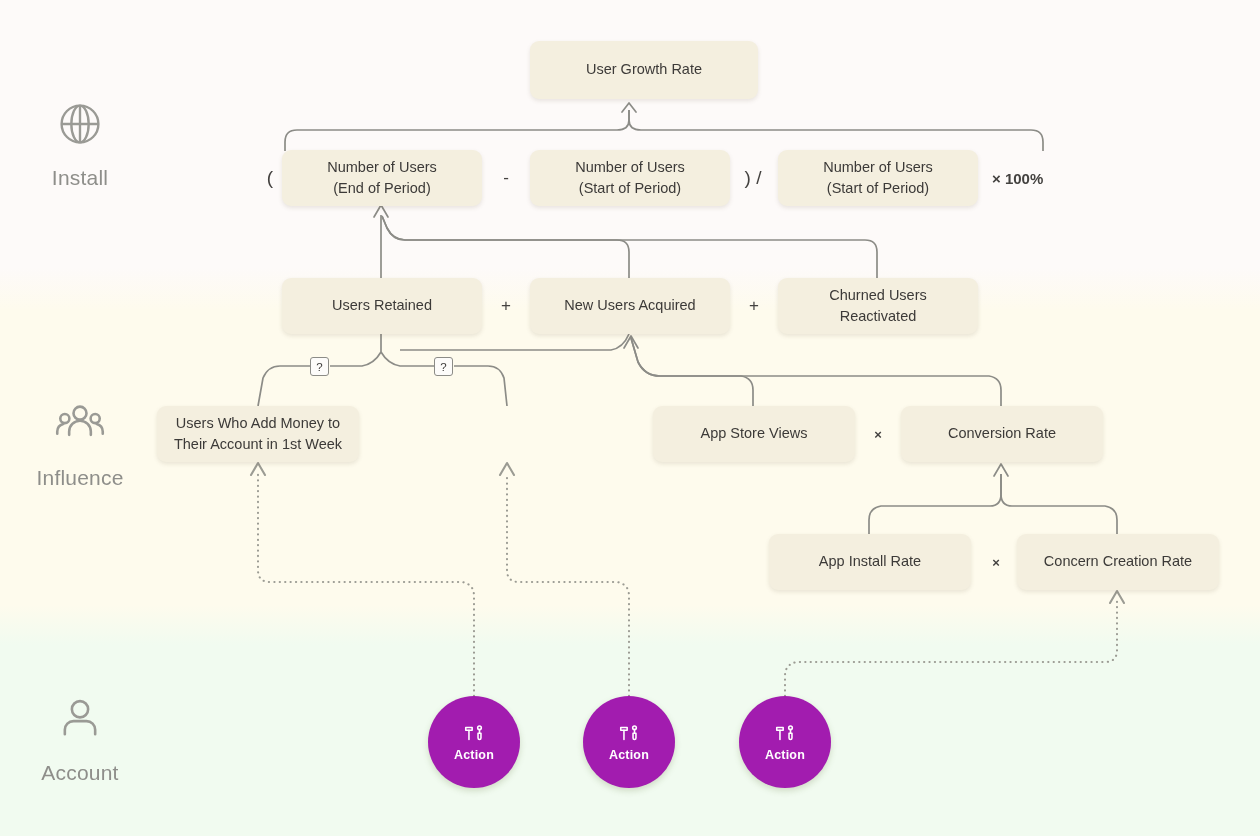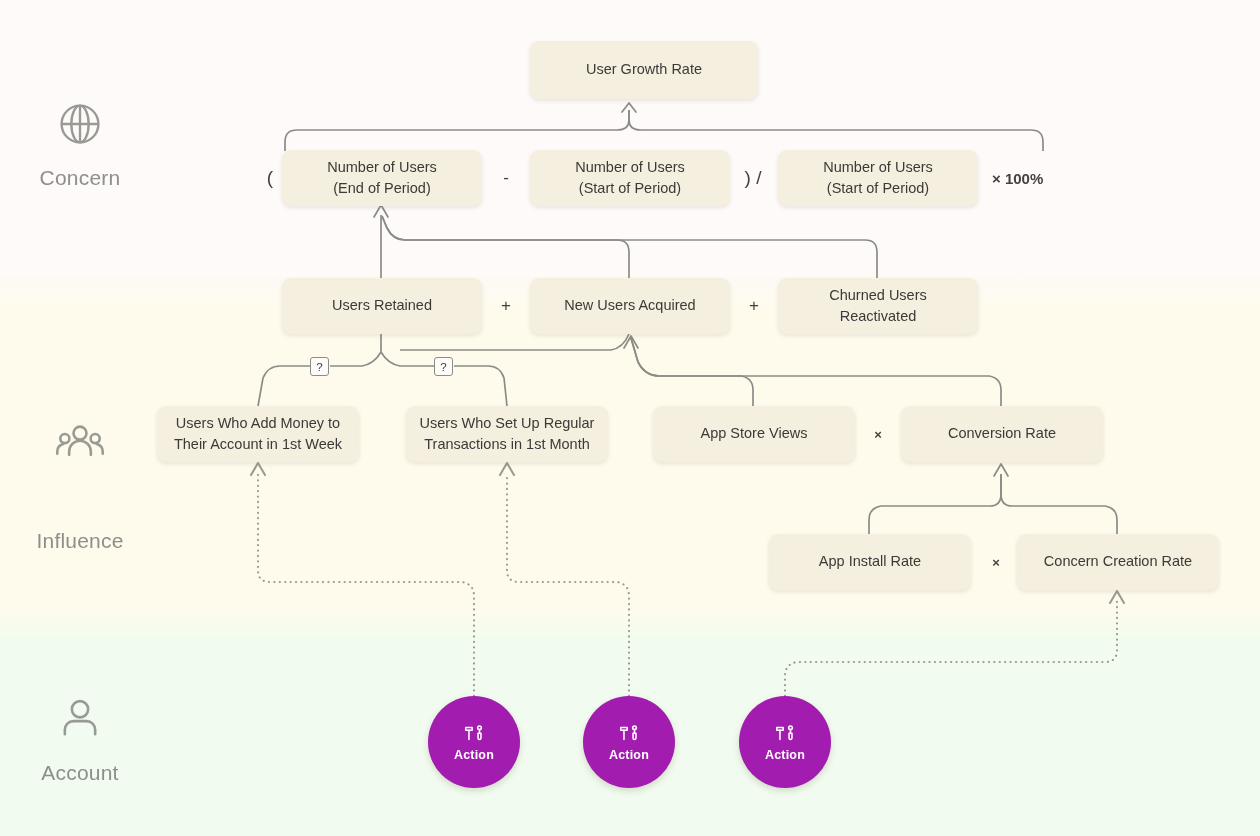--- a/index.html
+++ b/index.html
@@ -21,21 +21,21 @@
   .band-fade-2{position:absolute;left:0;width:1260px;top:605px;height:40px;
     background:linear-gradient(to bottom,#fefbed 0%,#f1fbf0 100%);}
 
   
   .rowlabel{position:absolute;display:flex;flex-direction:column;
     align-items:center;width:160px;left:0;}
   .rowlabel .ic{width:52px;height:52px;color:#9a9a95;}
   .rowlabel .ic svg{display:block;width:52px;height:52px;}
   .rowlabel .tx{margin-top:16px;font-size:21px;color:#8e8e8a;letter-spacing:.2px;}
   #lbl-concern  {top:98px;}
-  #lbl-influence{top:418px;gap:43px;}
+  #lbl-influence{top:398px;}
   #lbl-control  {top:693px;}
 
   
   #wires{position:absolute;left:0;top:0;width:1260px;height:836px;}
   #wires path{fill:none;stroke:#8c8c87;stroke-width:1.7;}
   #wires path.dotted{stroke-dasharray:0.2 5.2;stroke-linecap:round;
     stroke-width:2.1;stroke:#9b9b93;}
   #wires polyline.arrow{fill:none;stroke:#8c8c87;stroke-width:1.7;
     stroke-linecap:round;stroke-linejoin:round;}
   #wires polyline.arrow-d{fill:none;stroke:#9b9b93;stroke-width:2.1;
@@ -125,21 +125,21 @@
     <span class="ic">
       <svg viewBox="0 0 48 48">
           <g fill="none" stroke="currentColor" stroke-width="2.2">
         <circle cx="24" cy="24" r="17"></circle>
             <line x1="7" y1="24" x2="41" y2="24"></line>
         <ellipse cx="24" cy="24" rx="8" ry="17"></ellipse>
             <line x1="24" y1="7" x2="24" y2="41"></line>
       </g>
         </svg>
     </span>
-    <span class="tx">Concern</span>
+    <span class="tx">Install</span>
   </div>
 
   <div class="rowlabel" id="lbl-influence">
     <span class="ic">
       <svg viewBox="0 0 48 48">
           <g fill="none" stroke="currentColor" stroke-width="2.4" stroke-linecap="round">
         <circle cx="24" cy="14" r="6"></circle>
         <path d="M14 34 v-3 a10 10 0 0 1 20 0 v3"></path>
         <circle cx="10" cy="19" r="4.2"></circle>
         <path d="M3 33 v-2 a7.5 7.5 0 0 1 5.5 -7"></path>
@@ -177,22 +177,20 @@
   <div class="node" style="left:282px;top:278px;width:200px;height:56px;">Users Retained</div>
 
   <div class="node" style="left:530px;top:278px;width:200px;height:56px;">New Users Acquired</div>
 
   <div class="node" style="left:778px;top:278px;width:200px;height:56px;white-space:pre-line;">Churned Users
 Reactivated</div>
 
   <div class="node" style="left:157px;top:406px;width:202px;height:56px;white-space:pre-line;">Users Who Add Money to
 Their Account in 1st Week</div>
 
-  <div class="node" style="left:406px;top:406px;width:202px;height:56px;white-space:pre-line;">Users Who Set Up Regular
-Transactions in 1st Month</div>
 
   <div class="node" style="left:901px;top:406px;width:202px;height:56px;">Conversion Rate</div>
 
   <div class="node" style="left:653px;top:406px;width:202px;height:56px;">App Store Views</div>
 
   <div class="node" style="left:769px;top:534px;width:202px;height:56px;">App Install Rate</div>
 
   <div class="node" style="left:1017px;top:534px;width:202px;height:56px;">Concern Creation Rate</div>
 
   <div class="op paren" style="left:262px;top:166px;width:16px;height:24px;">(</div>

